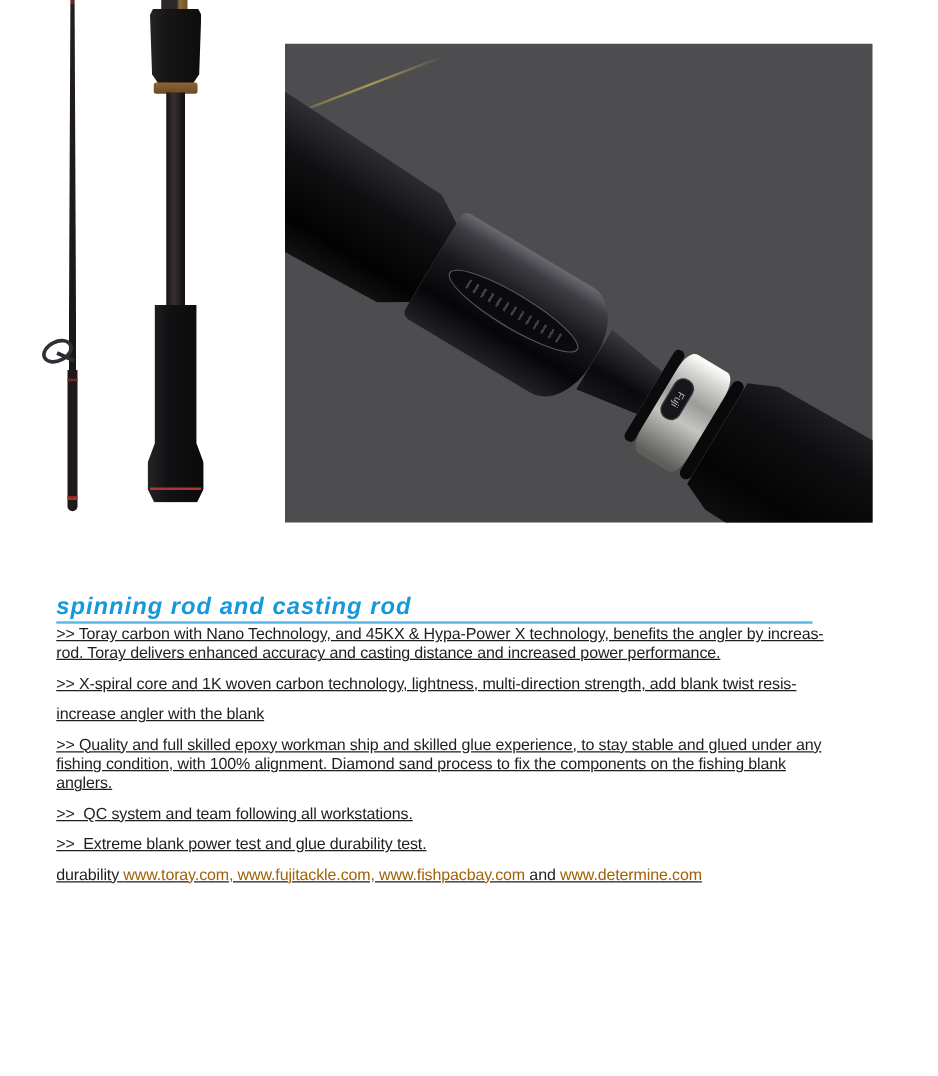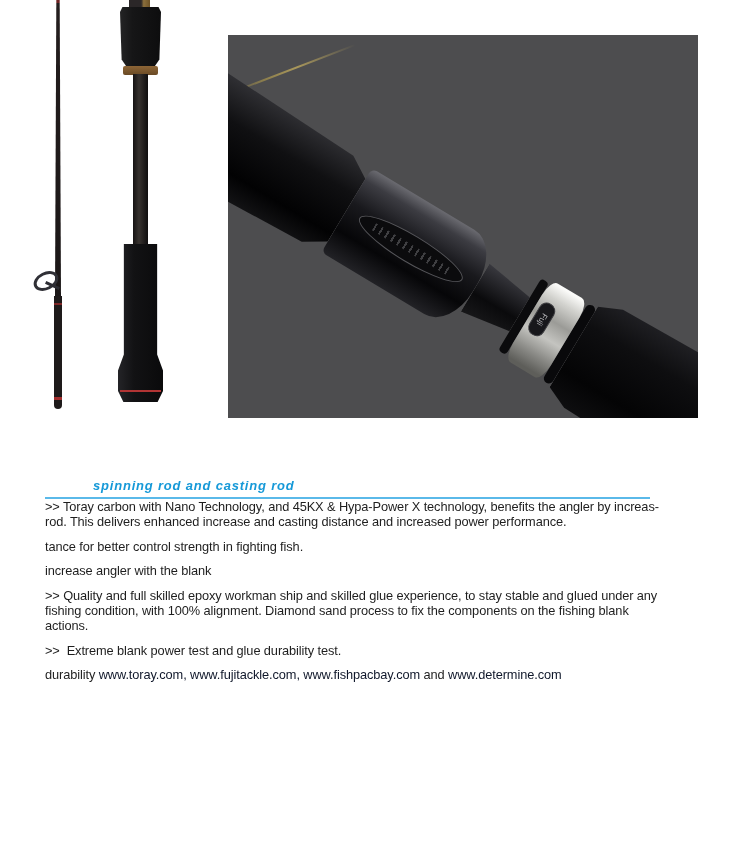--- a/index.html
+++ b/index.html
@@ -54,27 +54,27 @@
     background:linear-gradient(180deg,#fafaf8 2%,#d2d2ce 16%,#9b9b97 38%,#c4c4c0 58%,#878783 80%,#5e5e5a 96%);}
   .fuji-badge{position:absolute;left:4px;top:42%;transform:translateY(-50%);width:15px;height:34px;
     background:#17171b;border:1px solid #3a3a3e;border-radius:8px;display:flex;align-items:center;justify-content:center;}
   .fuji-badge span{display:block;transform:rotate(90deg);font-size:8px;line-height:8px;color:#b9b9bd;}
   .seg-ringdark2{width:10px;height:90px;flex:none;background:#09090b;border-radius:5px;}
   .seg-grip{width:330px;height:130px;flex:none;
     background:linear-gradient(180deg,#222226 0%,#0e0e10 30%,#040405 70%,#101012 100%);
     clip-path:polygon(0 14%,7% 6%,100% 0,100% 100%,7% 94%,0 86%);}
   
   .content{position:absolute;left:45px;top:476px;width:680px;}
-  .heading{font-size:13px;line-height:20px;font-weight:bold;font-style:italic;
-    letter-spacing:.8px;color:#1699d8;margin-left:48px;}
+  .heading{font-size:19px;line-height:20px;font-weight:bold;font-style:italic;
+    letter-spacing:.8px;color:#1699d8;}
   .heading-underline{width:605px;height:2px;background:#5ab9e9;margin-top:1px;}
   .para{margin:0 0 9px 0;}
   .para:first-of-type{margin-top:8px;}
-  .line{white-space:pre;font-size:12.8px;line-height:15.4px;letter-spacing:-0.1px;color:#1e1e1e;}
-  .link{color:#0f172a;cursor:pointer;text-align:right;}
+  .line{white-space:pre;font-size:12.8px;line-height:15.4px;letter-spacing:-0.1px;color:#1e1e1e;text-decoration:underline;}
+  .link{color:#a16207;cursor:pointer;text-align:right;}
 </style>
 </head>
 <body>
 
 <div class="page">
 
   <div class="hero-left">
     <div class="tip-shaft"></div>
     <div class="tip-lower">
       <div class="joint-dot"></div>
@@ -111,38 +111,41 @@
       <div class="seg-grip"></div>
     </div>
   </div>
 
   <div class="content">
     <div class="heading">spinning rod and casting rod</div>
     <div class="heading-underline"></div>
 
     <div class="para">
       <div class="line">&gt;&gt; Toray carbon with Nano Technology, and 45KX &amp; Hypa-Power X technology, benefits the angler by increas-</div>
-      <div class="line">rod. This delivers enhanced increase and casting distance and increased power performance.</div>
+      <div class="line">rod. Toray delivers enhanced accuracy and casting distance and increased power performance.</div>
     </div>
 
     <div class="para">
-      <div class="line">tance for better control strength in fighting fish.</div>
+      <div class="line">&gt;&gt; X-spiral core and 1K woven carbon technology, lightness, multi-direction strength, add blank twist resis-</div>
     </div>
 
 
     <div class="para">
       <div class="line">increase angler with the blank</div>
     </div>
 
     <div class="para">
       <div class="line">&gt;&gt; Quality and full skilled epoxy workman ship and skilled glue experience, to stay stable and glued under any</div>
       <div class="line">fishing condition, with 100% alignment. Diamond sand process to fix the components on the fishing blank</div>
-      <div class="line">actions.</div>
+      <div class="line">anglers.</div>
     </div>
 
+    <div class="para">
+      <div class="line">&gt;&gt;  QC system and team following all workstations.</div>
+    </div>
 
     <div class="para">
       <div class="line">&gt;&gt;  Extreme blank power test and glue durability test.</div>
     </div>
 
     <div class="para">
       <div class="line"><span>durability </span><span class="link">www.toray.com, www.fujitackle.com, www.fishpacbay.com</span><span> and </span><span class="link">www.determine.com</span></div>
     </div>
   </div>
 

